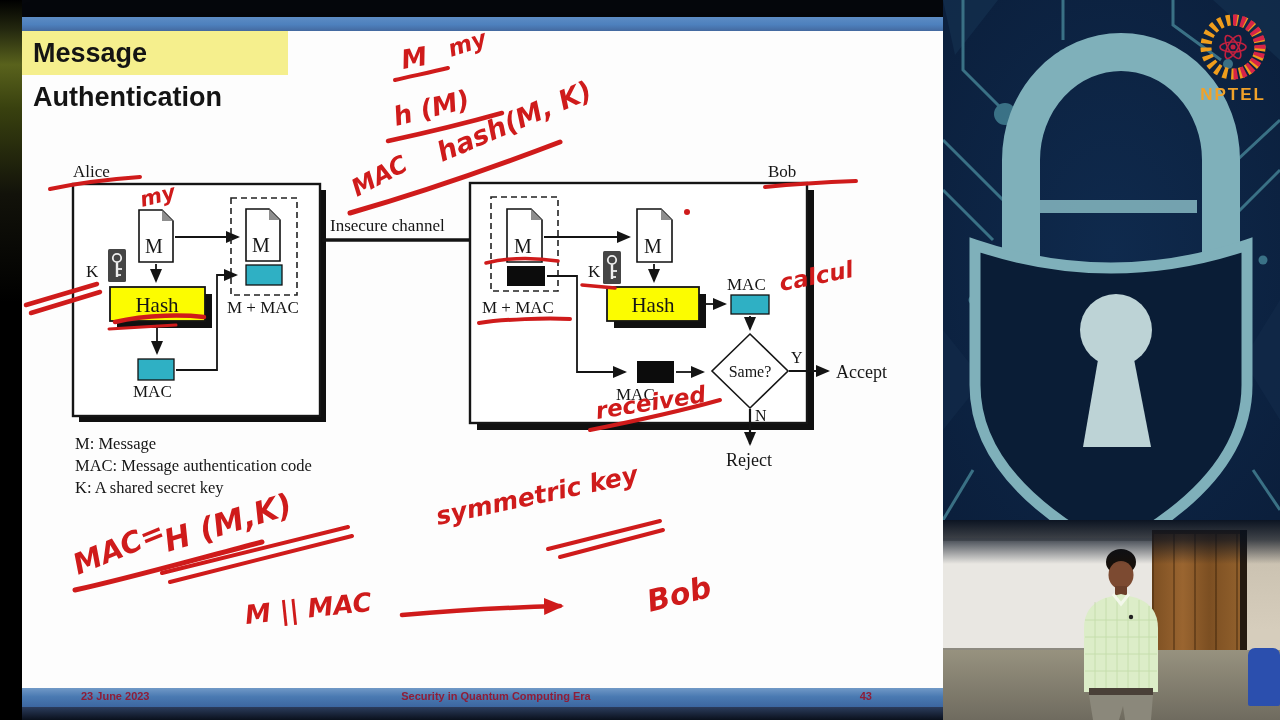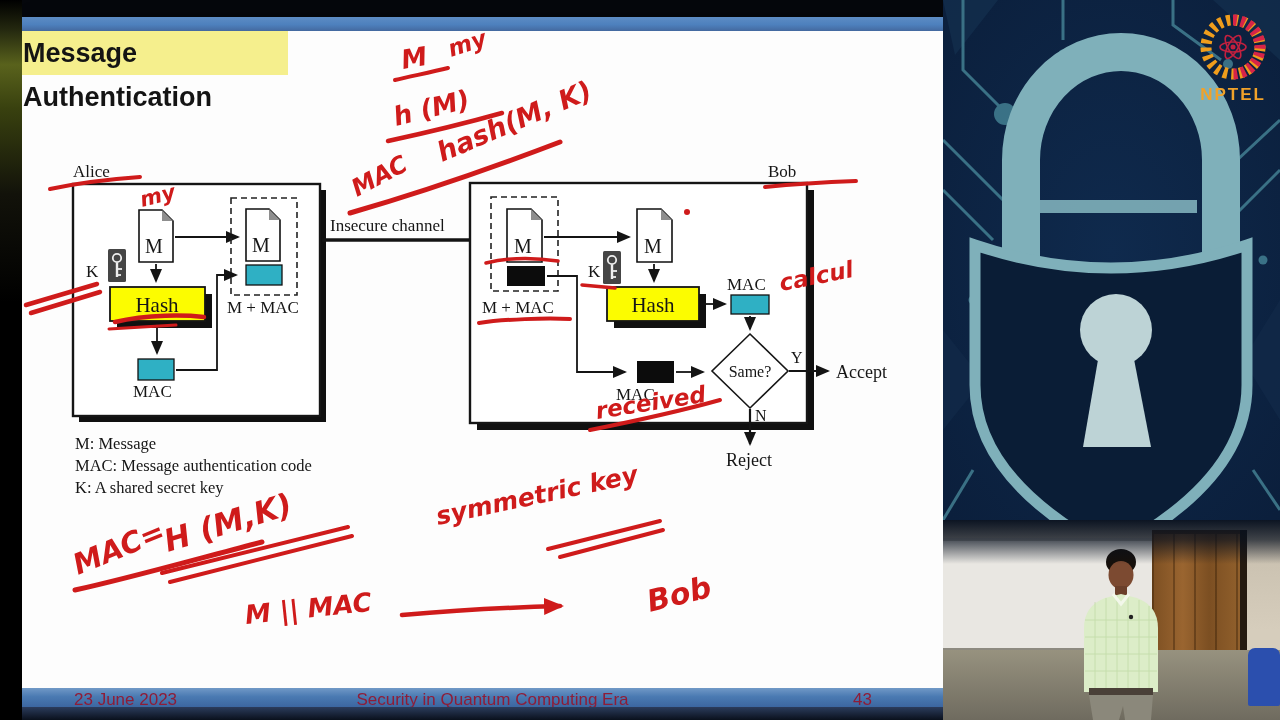--- a/index.html
+++ b/index.html
@@ -4,24 +4,24 @@
 <style>
   html,body{margin:0;padding:0;background:#05070c;}
   .stage{position:relative;width:1280px;height:720px;overflow:hidden;background:#05070c;
          font-family:"Liberation Sans",sans-serif;}
   
   .slide{position:absolute;left:22px;top:17px;width:921px;height:690px;background:#fdfdfd;
          box-shadow:8px 0 12px rgba(0,0,0,.6);}
   .topbar{position:absolute;left:0;top:0;width:100%;height:14px;
           background:linear-gradient(180deg,#5d8cc4,#4d80bd 55%,#44699f);}
   .title-chip{position:absolute;left:0;top:14px;width:266px;height:44px;background:#f5ef8d;}
-  .title-chip span{display:block;padding-left:1px;line-height:44px;font-size:27px;font-weight:600;color:#141414;}
+  .title-chip span{display:block;padding-left:11px;line-height:44px;font-size:27px;font-weight:600;color:#141414;}
   .footerbar{position:absolute;left:0;top:671px;width:100%;height:19px;
              background:linear-gradient(180deg,#7199c7,#4a7ab2 45%,#3c66a0);}
-  .footerbar span{position:absolute;top:2px;font-size:17px;font-weight:400;color:#8e1d38;}
+  .footerbar span{position:absolute;top:2px;font-size:11px;font-weight:700;color:#8e1d38;margin-left:7px;}
   .f-date{left:52px;} .f-course{left:0;right:0;text-align:center;padding-left:20px;} .f-page{right:71px;}
   .bottomstrip{position:absolute;left:22px;top:707px;width:921px;height:13px;
                background:linear-gradient(180deg,#2b3c5c,#0a101c);}
   .vignette{position:absolute;left:0;top:0;width:22px;height:720px;
             background:linear-gradient(180deg,#000 0%,#23270f 4%,#59621c 9%,#39410f 15%,#12120a 27%,#000 42%,#000 100%);}
   
   .diagram{position:absolute;left:0;top:0;width:1280px;height:720px;}
   text.ts{font-family:"Liberation Serif",serif;fill:#161616;}
   text.ink{font-family:"DejaVu Sans",sans-serif;font-style:italic;font-weight:600;fill:#cf1b1b;}
   .inkstroke{stroke:#cf1b1b;fill:none;stroke-linecap:round;}

